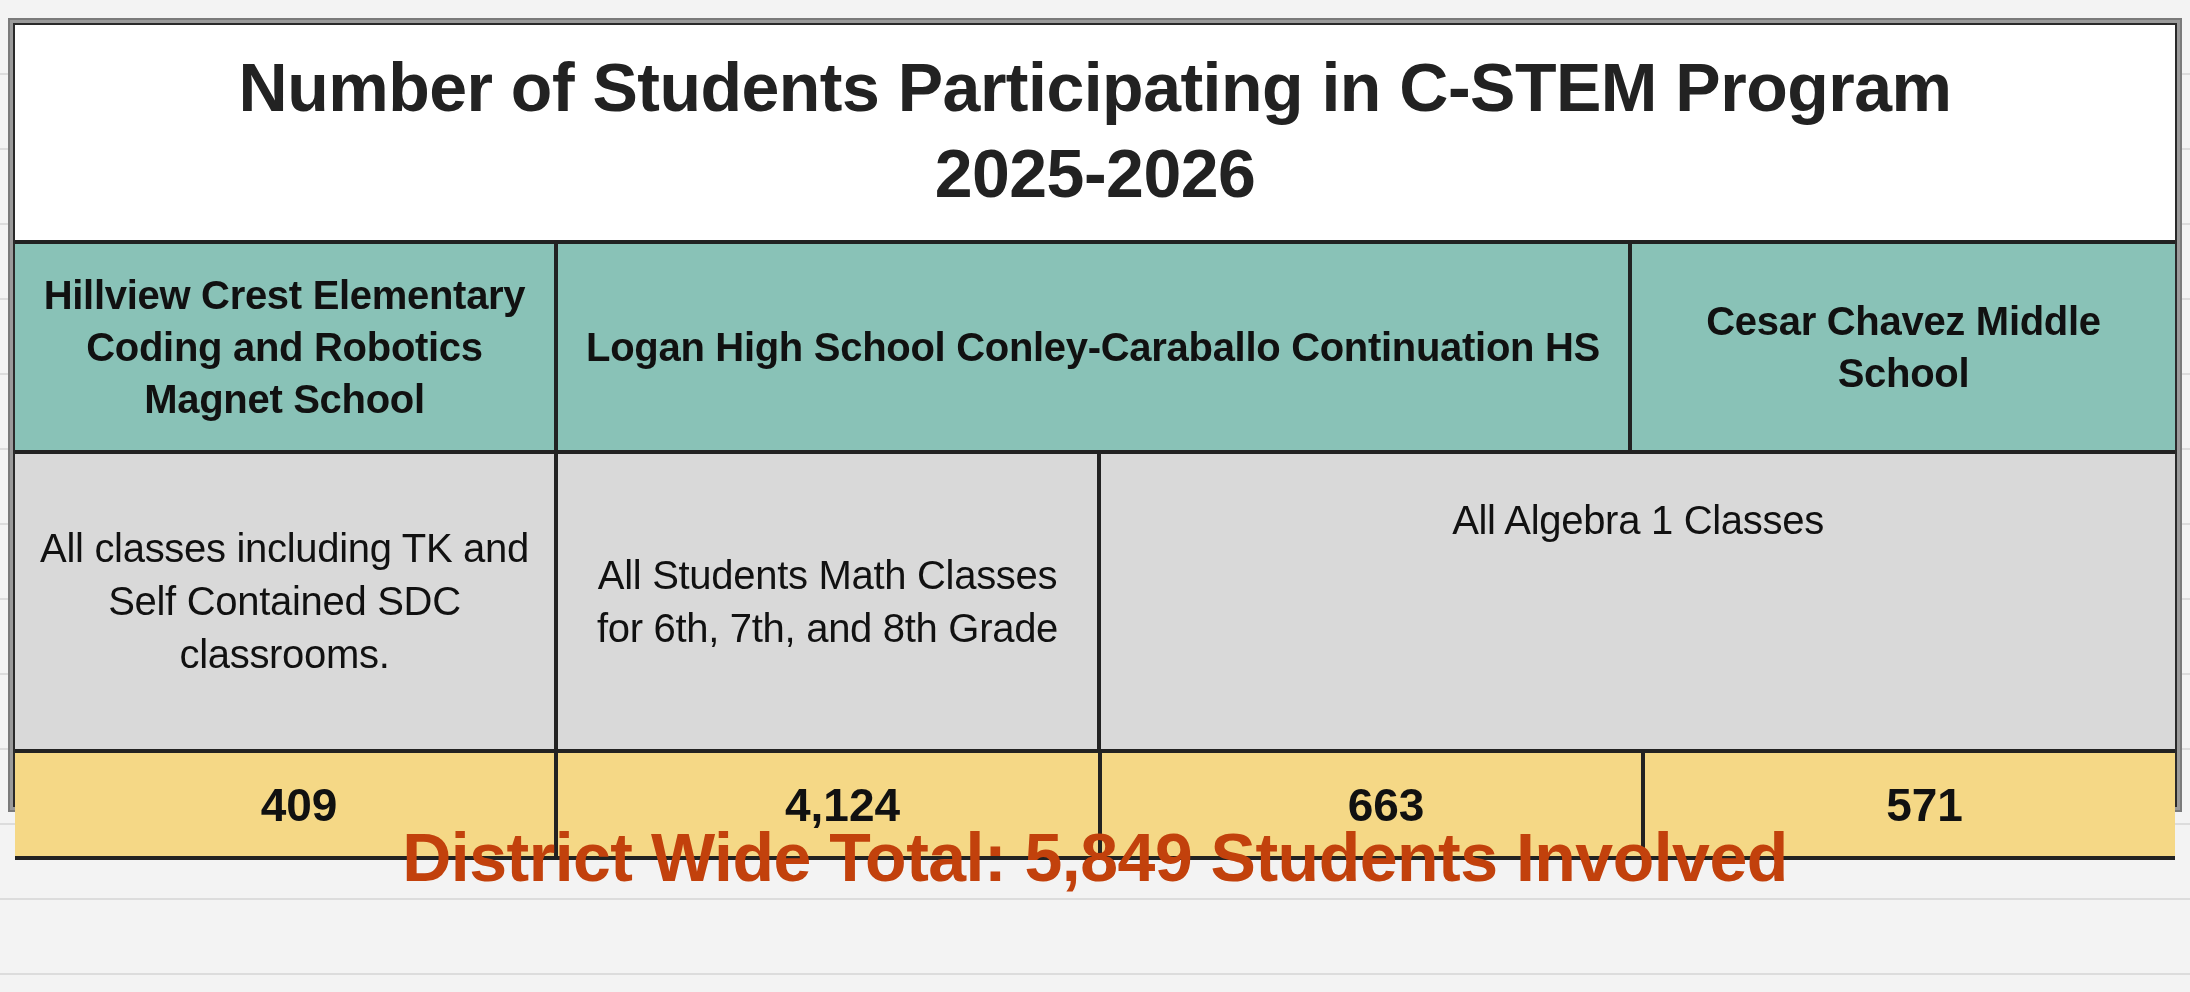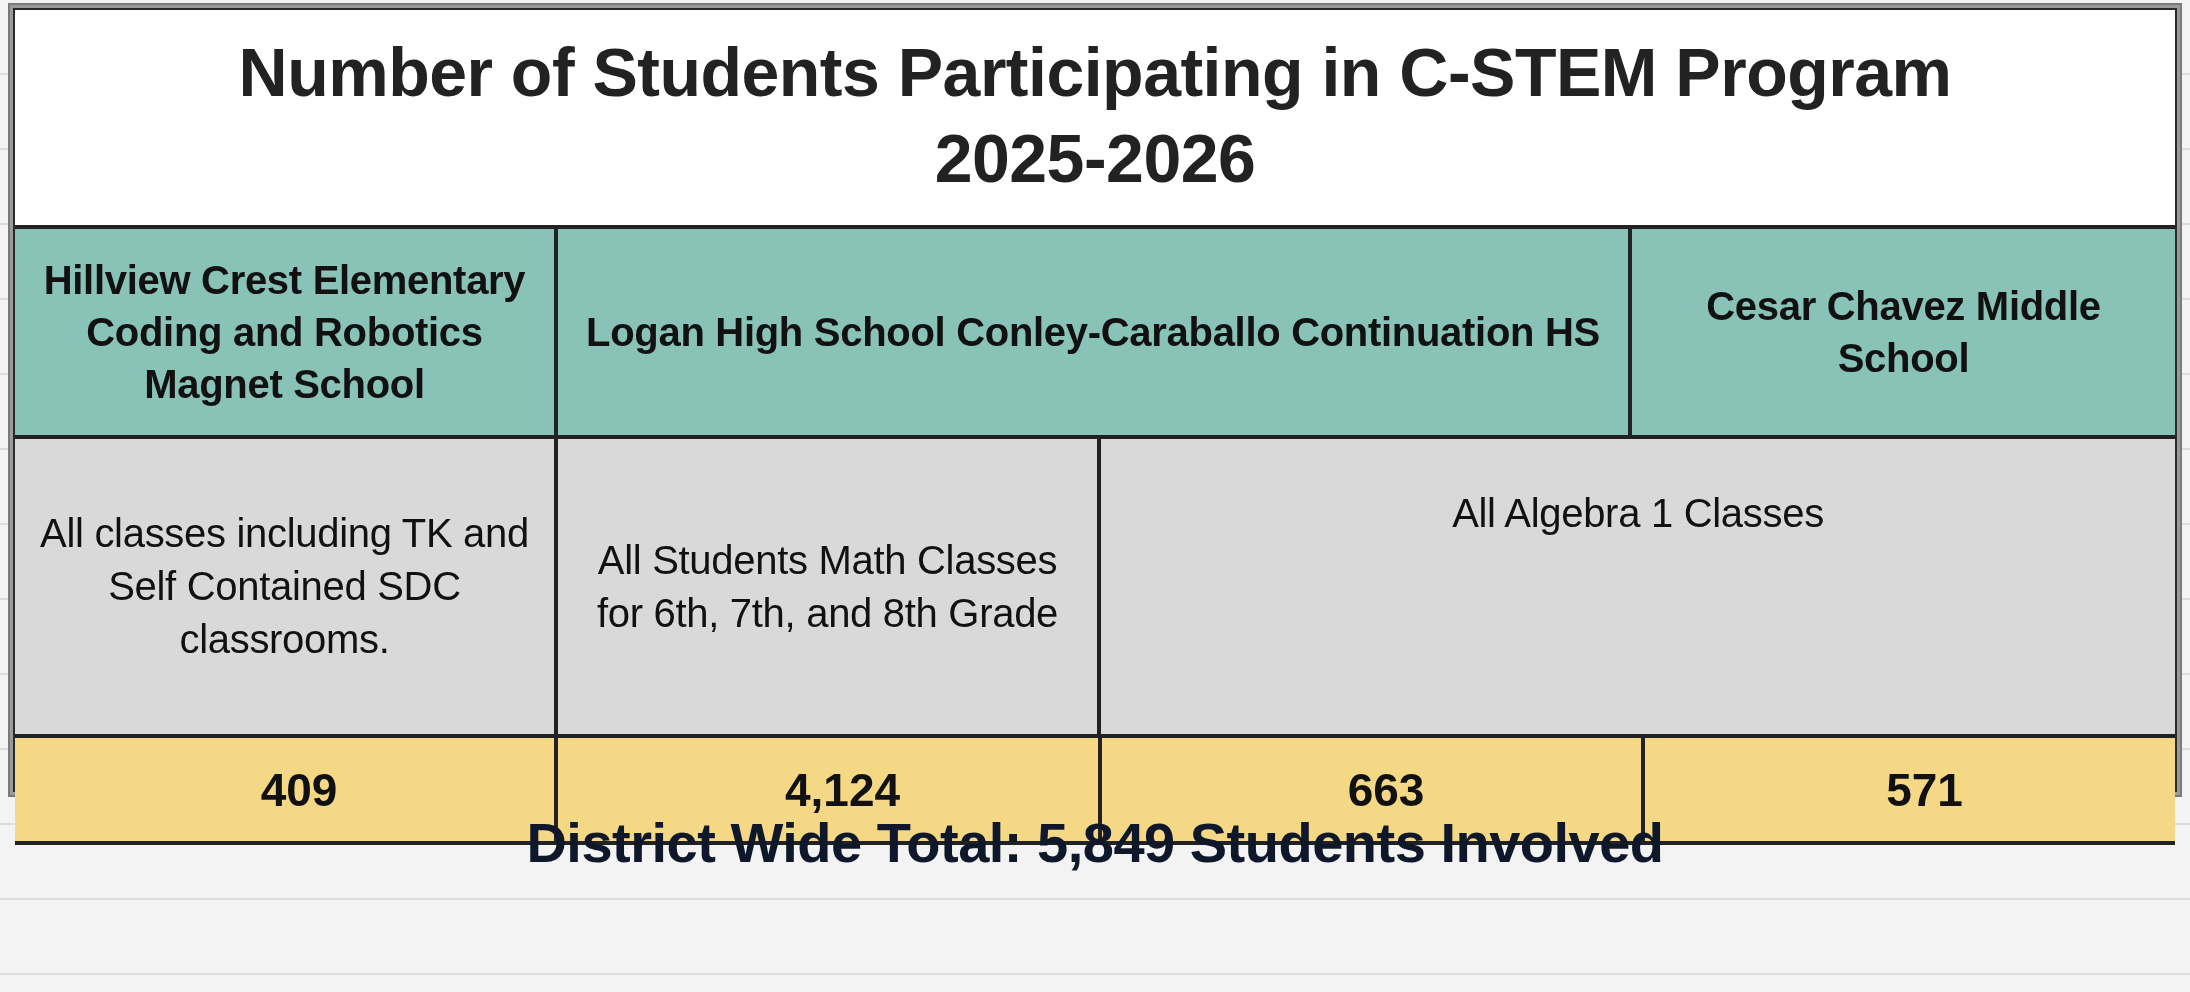--- a/index.html
+++ b/index.html
@@ -5,21 +5,21 @@
     html, body { margin: 0; padding: 0; }
     body {
       width: 2190px; height: 992px; overflow: hidden;
       background-color: #f3f3f3;
       background-image: repeating-linear-gradient(to bottom, transparent 0px, transparent 73px, #dcdcdc 73px, #dcdcdc 75px);
       position: relative;
       font-family: "Liberation Sans", "DejaVu Sans", sans-serif;
       color: #111;
     }
     .frame {
-      position: absolute; left: 8px; top: 3px; width: 2174px; height: 794px;
+      position: absolute; left: 8px; top: 18px; width: 2174px; height: 794px;
       border: 2px solid #7a7a7a; box-sizing: border-box;
       background: #9a9a9a; padding: 2px;
     }
     .sheet {
       position: absolute; left: 3px; top: 3px; right: 3px; bottom: 3px;
       background: #fff; border: 2px solid #2a2a2a; box-sizing: border-box;
     }
     .row { position: absolute; left: 0; right: 0; box-sizing: border-box; }
     .title-row { top: 0; height: 219px; background: #fff; border-bottom: 4px solid #222;
       display: flex; align-items: center; justify-content: center; }
@@ -32,26 +32,26 @@
     .cell {
       box-sizing: border-box; border-right: 4px solid #222;
       display: flex; align-items: center; justify-content: center; text-align: center; padding-left: 29px;
     }
     .cell:last-child { border-right: none; }
     .c1 { width: 543px; } .c2 { width: 544px; } .c3 { width: 543px; } .c4 { flex: 1; }
     .header-row { top: 219px; height: 210px; background: #89c2b7; border-bottom: 4px solid #222; }
     .header-row .cell { font-weight: bold; font-size: 40px; line-height: 52px; color: #111; padding: 0 18px; letter-spacing: -0.3px; }
     .desc-row { top: 429px; height: 299px; background: #d9d9d9; border-bottom: 4px solid #222; }
     .desc-row .cell { font-size: 40px; line-height: 53px; color: #111; padding: 0 22px; letter-spacing: -0.3px; }
-    .desc-row .cell.top { align-items: flex-start; padding-top: 40px; margin-top: 8px; }
+    .desc-row .cell.top { align-items: flex-start; padding-top: 40px; }
     .num-row { top: 728px; height: 107px; background: #f5d886; border-bottom: 4px solid #222; }
     .num-row .cell { font-weight: bold; font-size: 46px; color: #111; }
     .total-row { top: 835px; bottom: 0; background: #f5d886;
       display: flex; align-items: center; justify-content: center; }
-    .total { font-weight: bold; font-size: 56px; color: #0f172a; letter-spacing: -0.5px; margin-top: -6px; }
+    .total { font-weight: bold; font-size: 68px; color: #c2410c; letter-spacing: -0.5px; margin-top: -6px; }
   </style>
 </head>
 <body>
 
 <div class="frame">
   <div class="sheet">
 
     <div class="row title-row">
       <div class="title">
         <span>Number of Students Participating in C-STEM Program</span>

